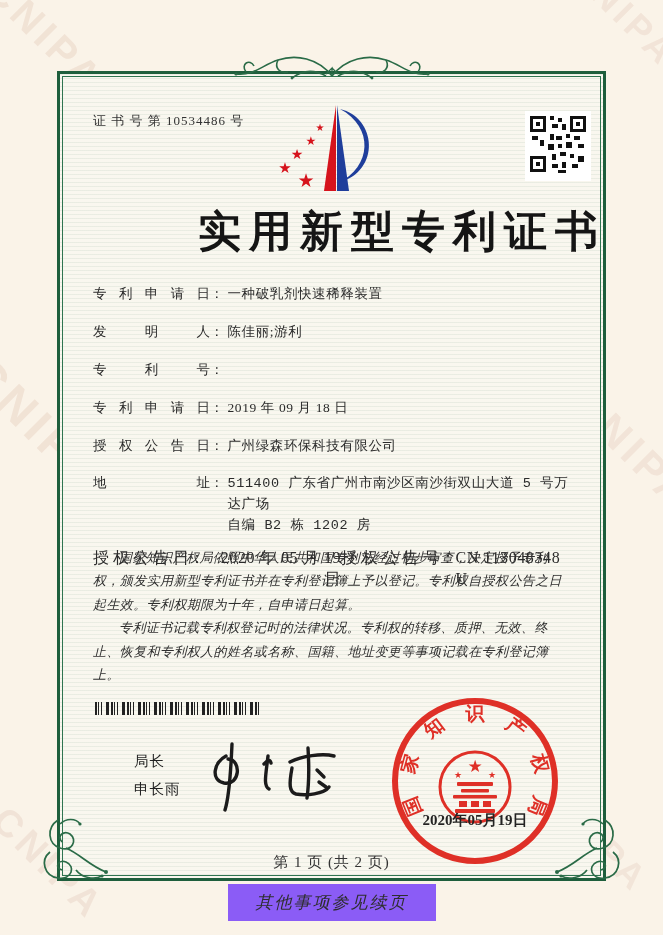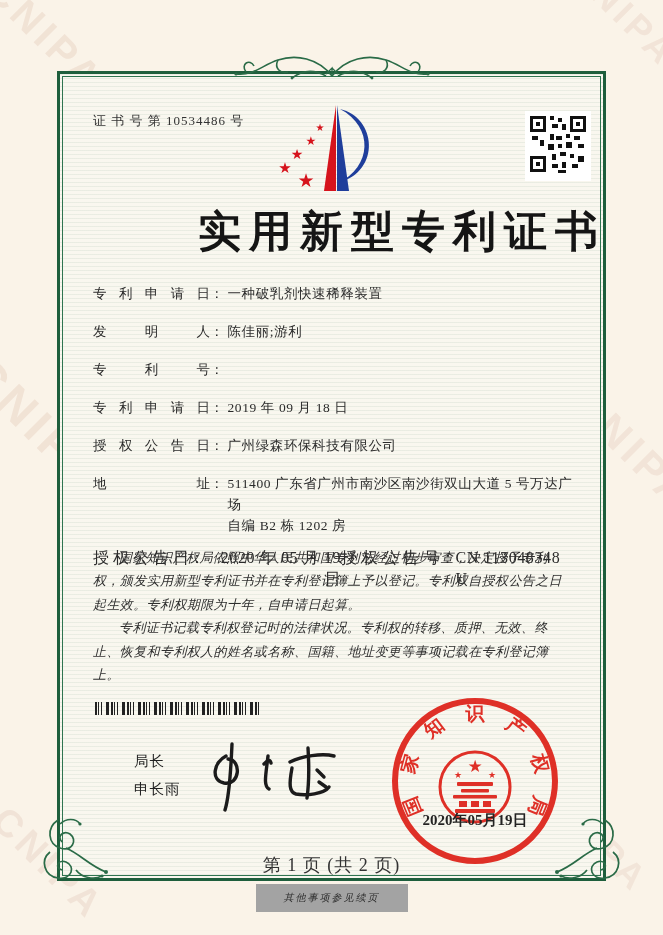--- a/index.html
+++ b/index.html
@@ -10,42 +10,42 @@
   .cert{position:absolute;left:57px;top:71px;width:549px;height:810px;box-sizing:border-box;
         border:3px solid #1e5e3c;background:
         repeating-linear-gradient(180deg, rgba(30,94,60,0.07) 0 1px, rgba(255,255,255,0) 1px 4px),
         #f9f7ef;}
   .cert-inner{position:absolute;inset:2px;border:1px solid #2f7450;pointer-events:none;}
   .cert-no{position:absolute;left:93px;top:112px;font-size:13px;letter-spacing:1px;color:#333;}
   .title{position:absolute;left:57px;top:203px;width:549px;text-align:right;font-size:43px;
          font-weight:bold;letter-spacing:8px;color:#151515;}
   .fields{position:absolute;left:93px;top:283px;width:482px;font-size:13.5px;color:#2b2b2b;}
   .frow{display:flex;margin-bottom:17px;line-height:21px;}
-  .frow.addr{margin-bottom:11px;}
+  .frow.addr{margin-bottom:11px;font-family:Liberation Mono, monospace;}
   .flabel{width:117px;text-align:justify;text-align-last:justify;flex:0 0 117px;}
   .fcolon{flex:0 0 auto;margin-right:4px;}
   .fvalue{white-space:pre-line;letter-spacing:0.6px;}
   .authrow{display:flex;font-size:16px;line-height:21px;color:#2b2b2b;}
   .authrow .flabel2{width:100px;text-align:justify;text-align-last:justify;}
   .authpair{display:flex;}
   .legal{position:absolute;left:93px;top:546px;width:480px;font-size:13px;line-height:1.8;
          font-style:italic;color:#2e2e2e;letter-spacing:0.4px;}
   .legal p{margin:0;text-indent:2em;}
   .barcode{position:absolute;left:95px;top:702px;width:166px;height:13px;
     background:repeating-linear-gradient(90deg,#222 0 2px,transparent 2px 3px,#222 3px 4px,
       transparent 4px 6px,#222 6px 7px,transparent 7px 11px,#222 11px 14px,transparent 14px 16px);}
   .signer{position:absolute;left:87px;top:752px;font-size:14.5px;color:#222;
           font-family:"Liberation Sans","DejaVu Sans",sans-serif;margin-left:47px;}
   .signer div{margin-bottom:9px;letter-spacing:1px;}
   .signature{position:absolute;left:196px;top:736px;}
   .seal{position:absolute;left:388px;top:694px;}
   .pagenum{position:absolute;left:57px;top:853px;width:549px;text-align:center;
-           font-size:18px;color:#333;letter-spacing:1px;}
+           font-size:15px;color:#333;letter-spacing:1px;}
   .note-strip{position:absolute;left:0;top:884px;width:663px;text-align:center;}
-  .note-box{display:inline-block;background:#a3a3a3;padding:7px 28px;font-size:10px;
+  .note-box{display:inline-block;background:#8b5cf6;padding:7px 28px;font-size:17px;
             font-style:italic;color:#2e2e2e;letter-spacing:2px;}
   .qr{position:absolute;left:525px;top:111px;background:#fff;padding:3px;}
   .logo{position:absolute;left:270px;top:99px;}
   .orn{position:absolute;pointer-events:none;}
 </style>
 </head>
 <body>
 
 <div class="page">
 

